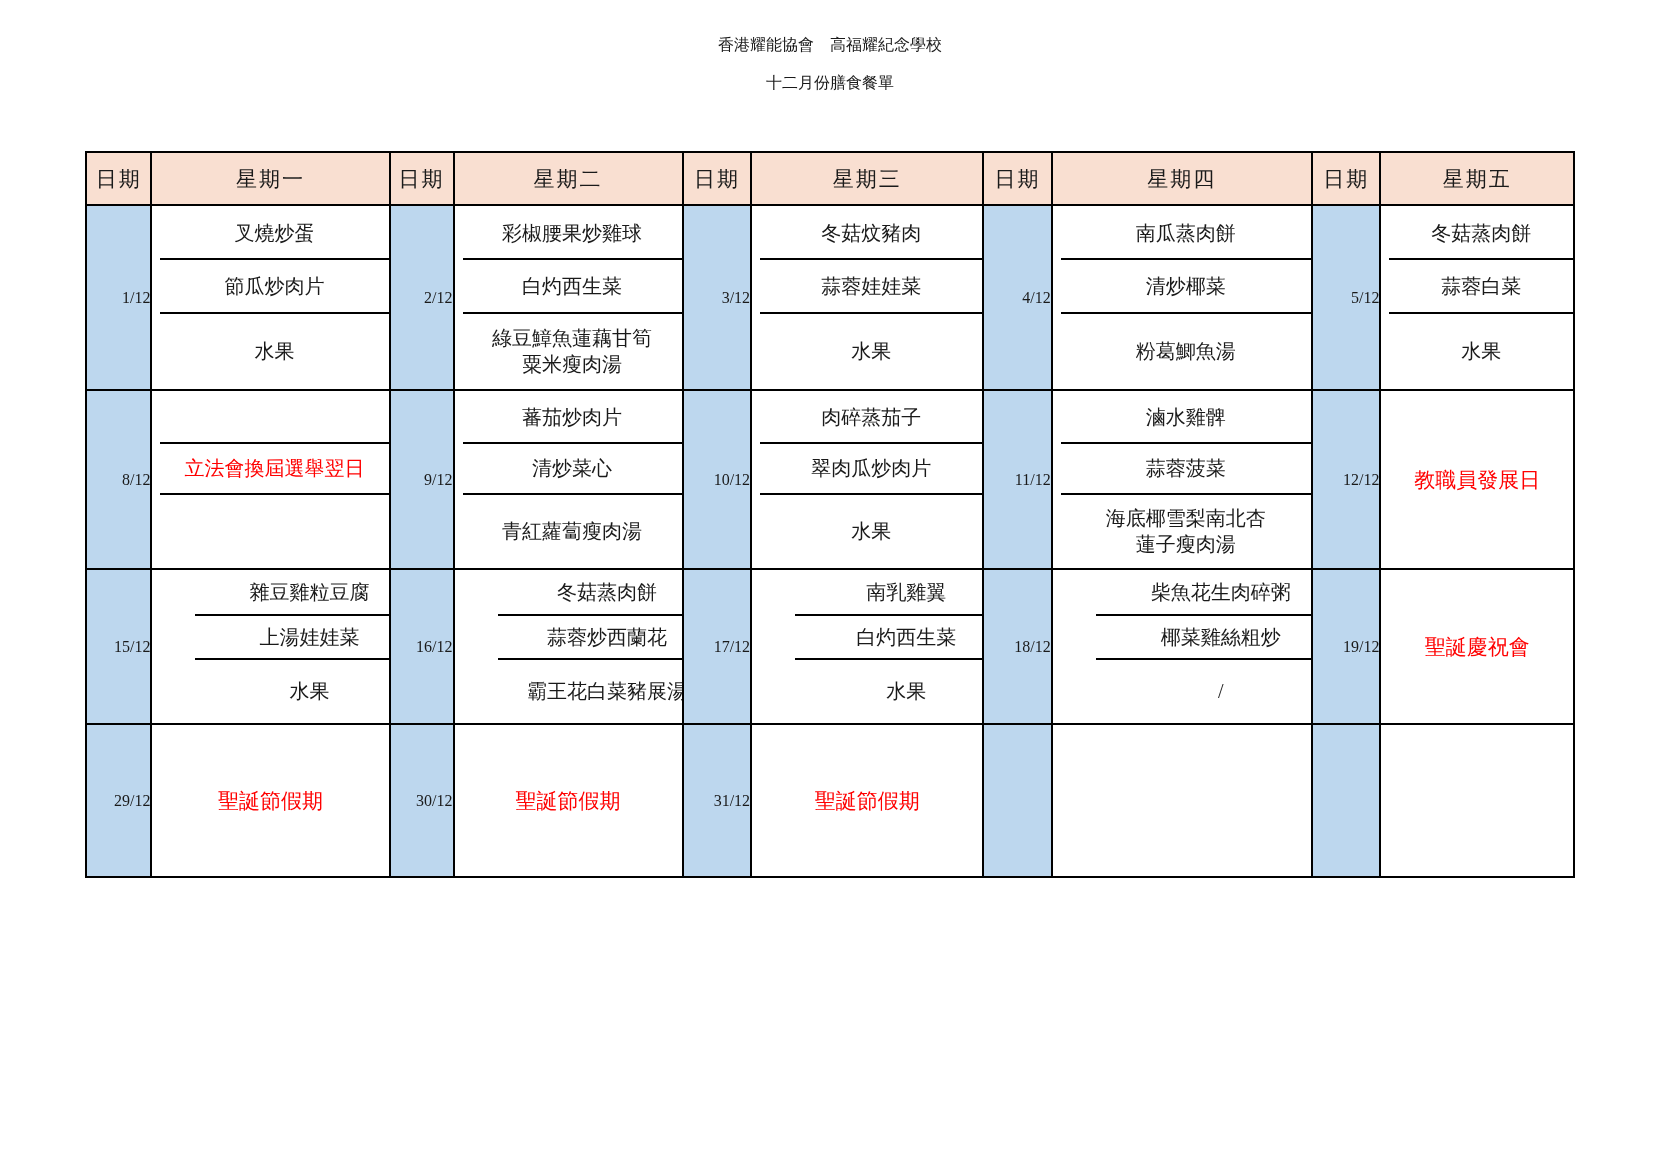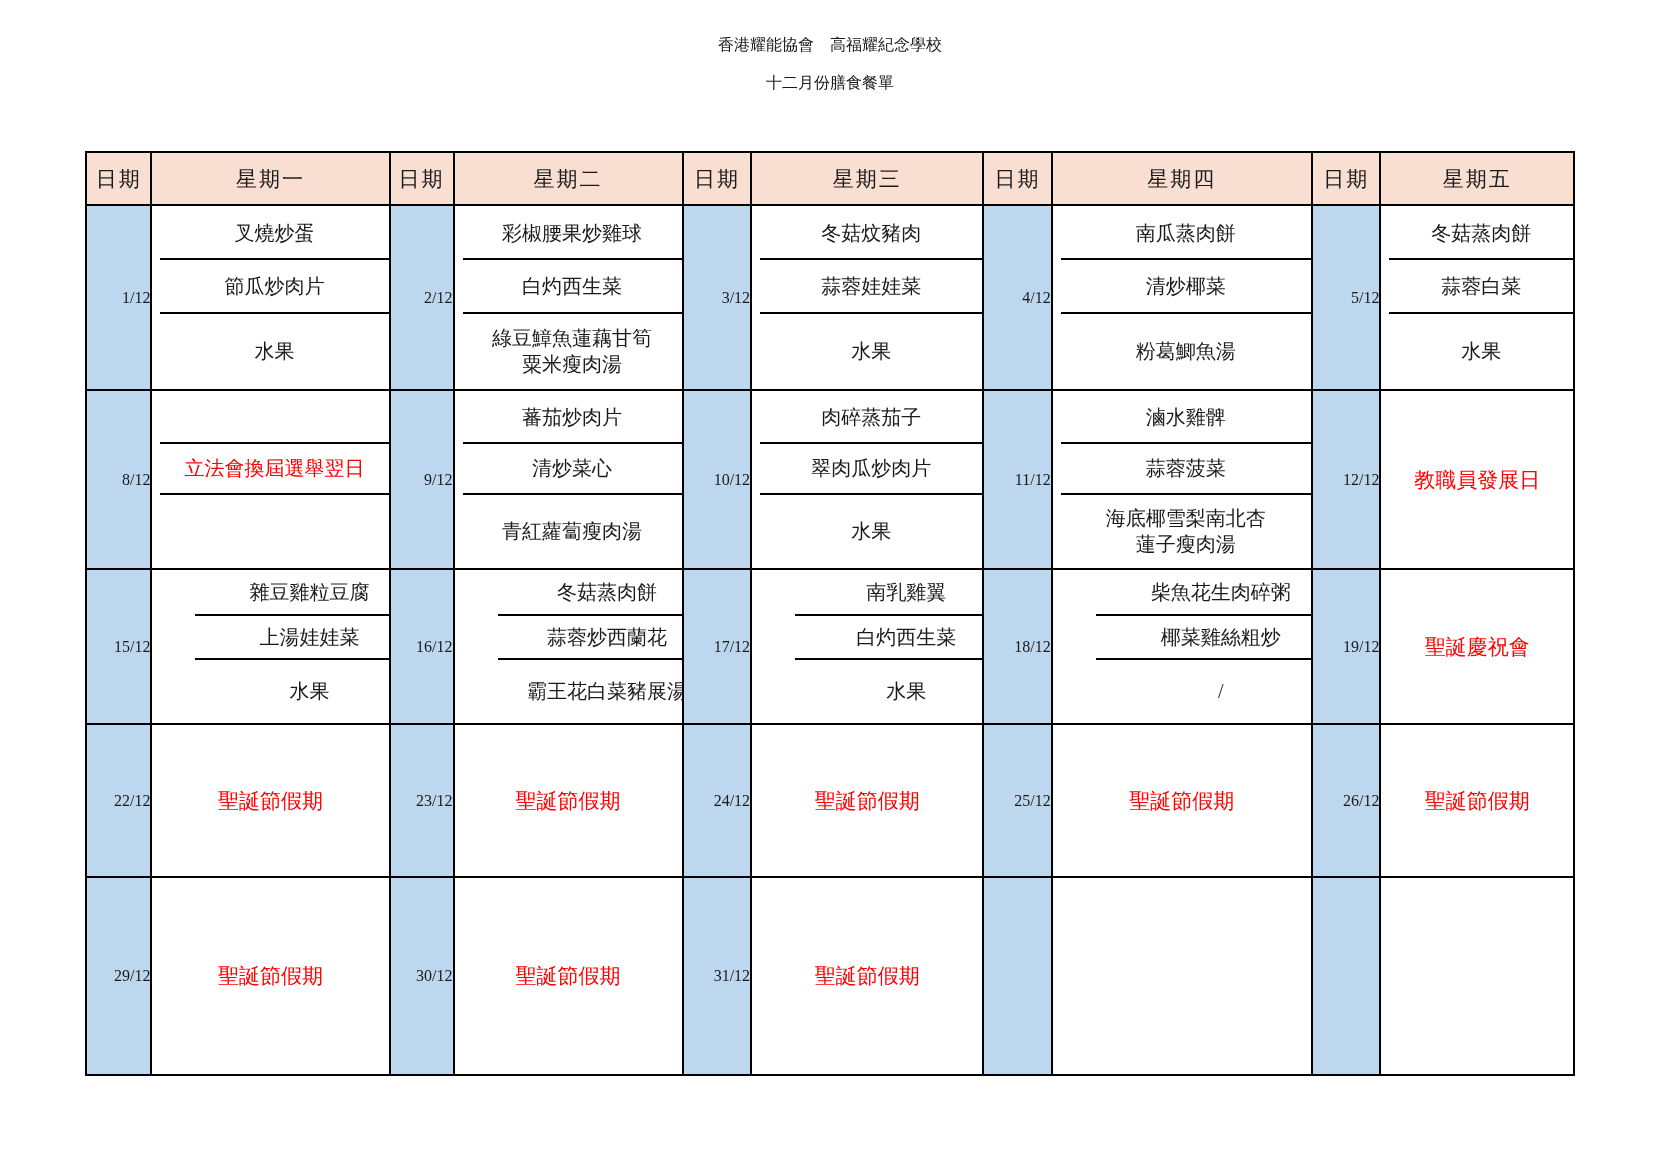--- a/index.html
+++ b/index.html
@@ -196,42 +196,20 @@
             <div class="sub">椰菜雞絲粗炒</div>
             <div class="sub">/</div>
           </div>
         </td>
         <td class="date">19/12</td>
         <td class="meal">
           <div class="merged-cell red">聖誕慶祝會</div>
         </td>
       </tr>
       <tr class="week">
-        <td class="date">22/12</td>
-        <td class="meal">
-          <div class="merged-cell red">聖誕節假期</div>
-        </td>
-        <td class="date">23/12</td>
-        <td class="meal">
-          <div class="merged-cell red">聖誕節假期</div>
-        </td>
-        <td class="date">24/12</td>
-        <td class="meal">
-          <div class="merged-cell red">聖誕節假期</div>
-        </td>
-        <td class="date">25/12</td>
-        <td class="meal">
-          <div class="merged-cell red">聖誕節假期</div>
-        </td>
-        <td class="date">26/12</td>
-        <td class="meal">
-          <div class="merged-cell red">聖誕節假期</div>
-        </td>
-      </tr>
-      <tr class="week">
         <td class="date">29/12</td>
         <td class="meal">
           <div class="merged-cell red">聖誕節假期</div>
         </td>
         <td class="date">30/12</td>
         <td class="meal">
           <div class="merged-cell red">聖誕節假期</div>
         </td>
         <td class="date">31/12</td>
         <td class="meal">

